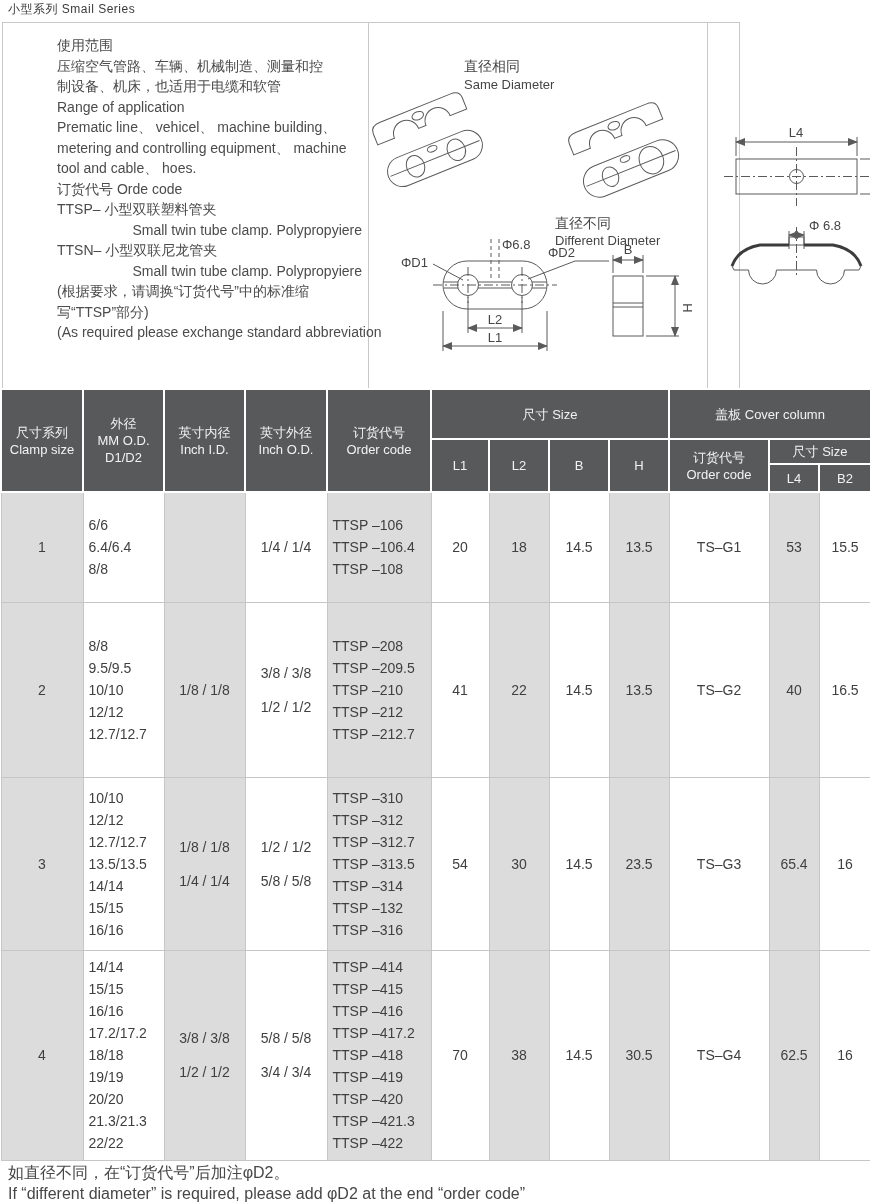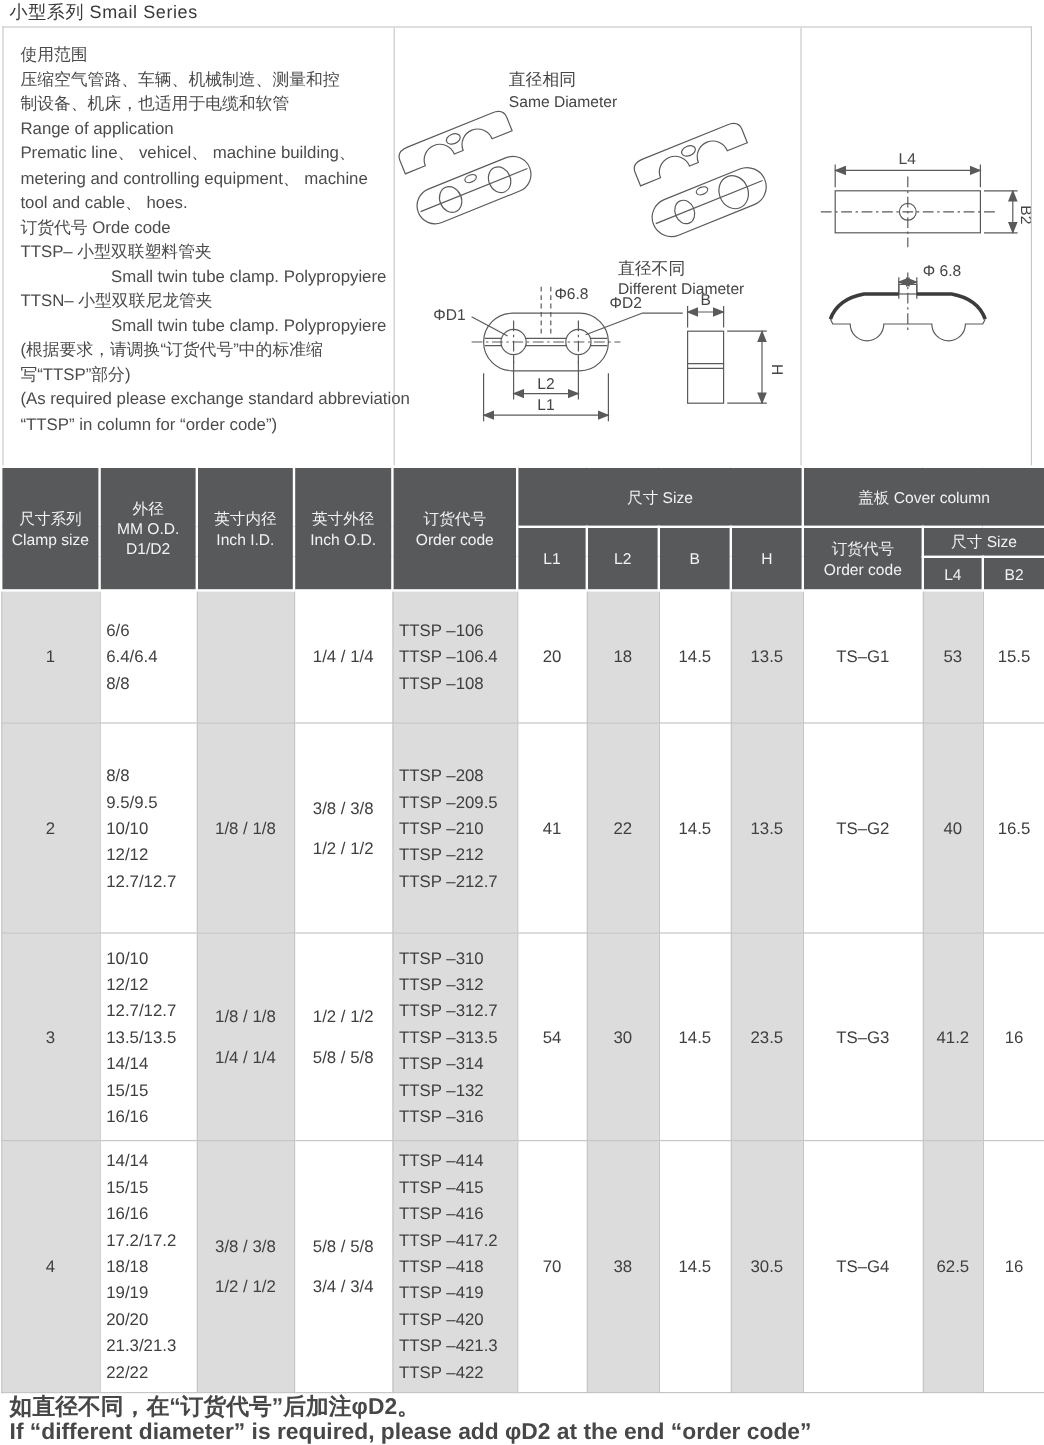--- a/index.html
+++ b/index.html
@@ -1,25 +1,25 @@
 <!DOCTYPE html>
 <html><head>
 <meta charset="utf-8">
 <style>
   html,body{margin:0;padding:0;}
   body{
     width:870px;height:1204px;position:relative;background:#fff;
     font-family:"Liberation Sans","DejaVu Sans",sans-serif;color:#404040;
   }
-  .page-title{position:absolute;left:8px;top:1px;font-size:15px;color:#3a3a3a;letter-spacing:.5px;}
+  .page-title{position:absolute;left:8px;top:1px;font-size:12px;color:#3a3a3a;letter-spacing:.5px;}
   
   .infobox{
-    position:absolute;left:2px;top:22px;width:858px;height:366px;
+    position:absolute;left:2px;top:22px;width:738px;height:366px;
     border-top:1px solid #c9c9c9;border-left:1px solid #c9c9c9;border-right:1px solid #c9c9c9;
-    display:flex;box-sizing:border-box;
+    display:flex;box-sizing:border-box;padding-left:40px;
   }
   .panel-text{width:326px;box-sizing:border-box;border-right:1px solid #c9c9c9;
     padding:12px 6px 0 14px;font-size:14px;line-height:20.5px;color:#4b4b4b;}
   .panel-text .ln{white-space:nowrap;}
   .panel-text .indent{padding-left:46px;text-align:right;}
   .panel-mid{width:339px;box-sizing:border-box;border-right:1px solid #c9c9c9;position:relative;}
   .panel-right{flex:1;position:relative;}
   svg{display:block;}
   svg text{font-family:"Liberation Sans","DejaVu Sans",sans-serif;font-size:13px;fill:#454545;}
   svg .cjk{font-size:14px;}
@@ -30,21 +30,21 @@
     border:2px solid #ffffff;text-align:center;vertical-align:middle;
     white-space:pre-line;line-height:17px;padding:0;
   }
   table.spec td{
     border:1px solid #c6c6c6;font-size:14px;color:#3f3f3f;text-align:center;
     vertical-align:middle;white-space:pre-line;line-height:22px;padding:0;
   }
   table.spec tbody td:nth-child(odd){background:#dcdcdc;}
   table.spec td.al{text-align:left;padding-left:5px;}
   table.spec td.sp{line-height:34px;}
-  .footnote{position:absolute;left:8px;top:1162px;font-size:19px;color:#474747;line-height:21px;font-weight:bold;}
+  .footnote{position:absolute;left:8px;top:1162px;font-size:16px;color:#474747;line-height:21px;}
 </style>
 </head>
 <body>
 
 <div class="page-title">小型系列 Smail Series</div>
 
 <div class="infobox">
 
   <div class="panel-text">
     <div class="ln">使用范围</div>
@@ -55,21 +55,20 @@
     <div class="ln">metering and controlling equipment、 machine</div>
     <div class="ln">tool and cable、 hoes.</div>
     <div class="ln">订货代号  Orde code</div>
     <div class="ln">TTSP– 小型双联塑料管夹</div>
     <div class="ln indent">Small twin tube clamp. Polypropyiere</div>
     <div class="ln">TTSN– 小型双联尼龙管夹</div>
     <div class="ln indent">Small twin tube clamp. Polypropyiere</div>
     <div class="ln">(根据要求，请调换“订货代号”中的标准缩</div>
     <div class="ln">写“TTSP”部分)</div>
     <div class="ln">(As required please exchange standard abbreviation</div>
-    <div class="ln">“TTSP” in column for “order code”)</div>
   </div>
 
   <div class="panel-mid">
     <svg width="339" height="364" viewBox="0 0 339 364">
       <defs>
         <marker id="ar" markerWidth="10" markerHeight="8" refX="9" refY="4" orient="auto-start-reverse">
           <path d="M0,0 L10,4 L0,8 z" fill="#5a5a5a"></path>
         </marker>
       </defs>
       <g stroke="#5a5a5a" stroke-width="1" fill="none">
@@ -295,21 +294,21 @@
 TTSP –312.7
 TTSP –313.5
 TTSP –314
 TTSP –132
 TTSP –316</td>
       <td>54</td>
       <td>30</td>
       <td>14.5</td>
       <td>23.5</td>
       <td>TS–G3</td>
-      <td>41.2</td>
+      <td>65.4</td>
       <td>16</td>
     </tr>
     <tr style="height:210px">
       <td>4</td>
       <td class="al">14/14
 15/15
 16/16
 17.2/17.2
 18/18
 19/19

